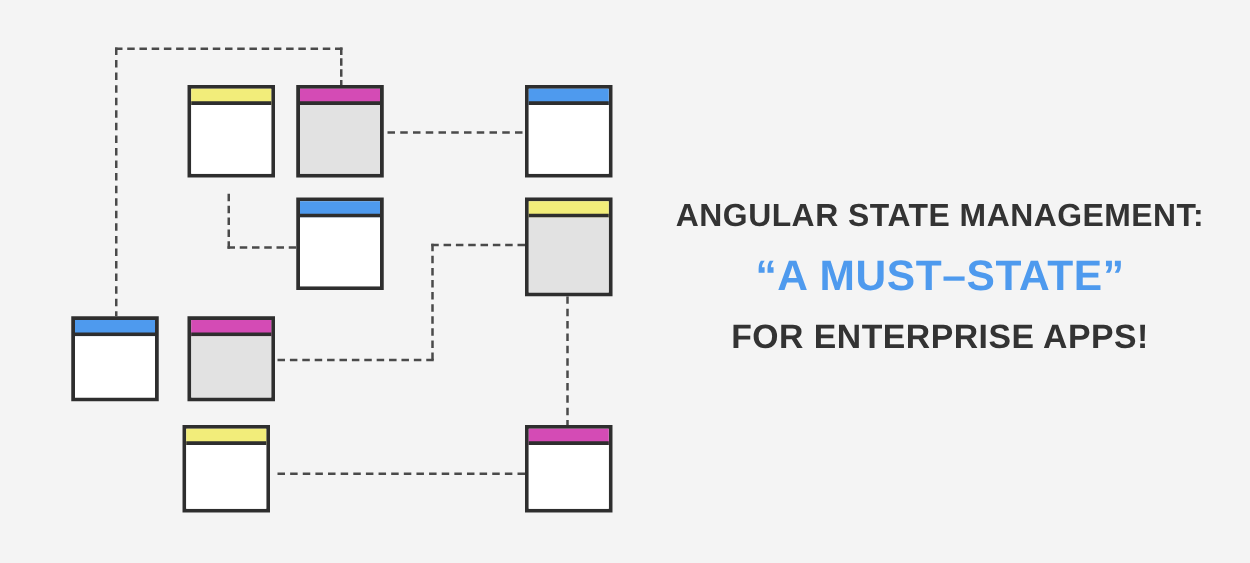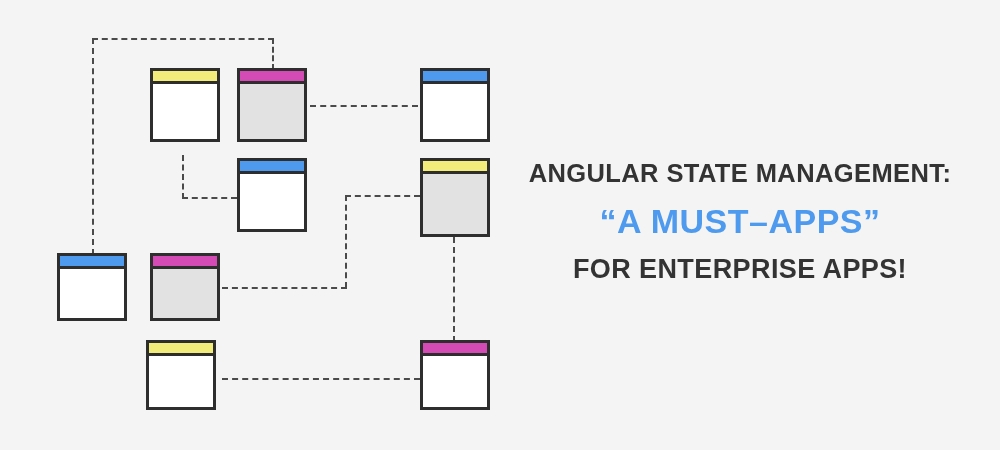--- a/index.html
+++ b/index.html
@@ -52,21 +52,21 @@
     border-top: 2px dashed #4a4a4a;
   }
   .conn.v {
     width: 0;
     border-left: 2px dashed #4a4a4a;
   }
 
   
   #textblock {
     position: absolute;
-    left: 520px;
+    left: 532px;
     top: 160px;
     width: 440px;
     text-align: center;
   }
   .tline {
     font-weight: bold;
     letter-spacing: 0.4px;
     line-height: 1.05;
     white-space: nowrap;
   }
@@ -138,17 +138,17 @@
         <div class="body"></div>
       </div>
       <div class="win magenta fill-white" style="left: 420px; top: 340px; width: 70px; height: 70px;">
         <div class="bar"></div>
         <div class="body"></div>
       </div>
     </div>
 
   <div id="textblock">
     <div class="tline l1">ANGULAR STATE MANAGEMENT:</div>
-    <div class="tline l2">“A MUST–APPS”</div>
+    <div class="tline l2">“A MUST–STATE”</div>
     <div class="tline l3">FOR ENTERPRISE APPS!</div>
   </div>
 
 </div>
 
 </body></html>

